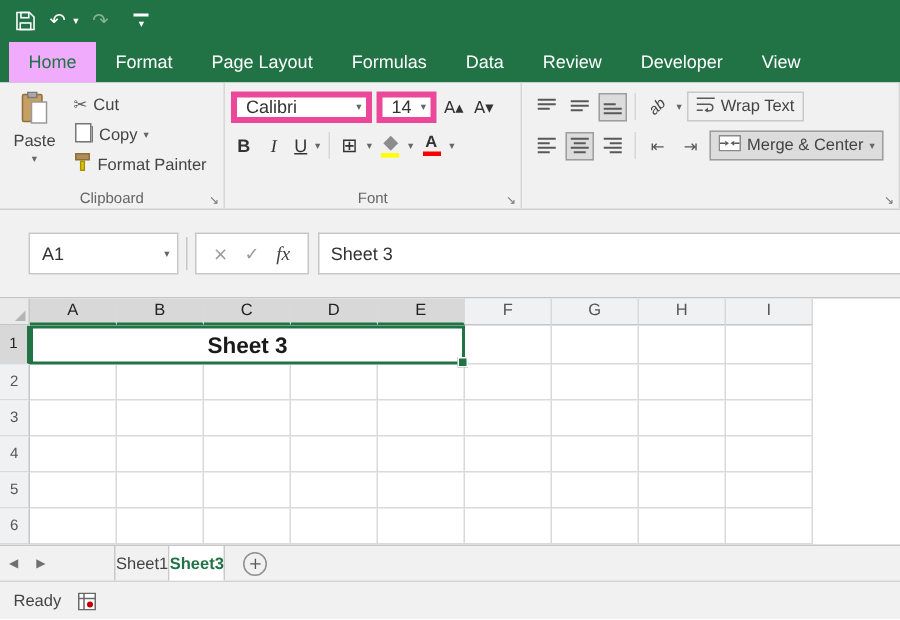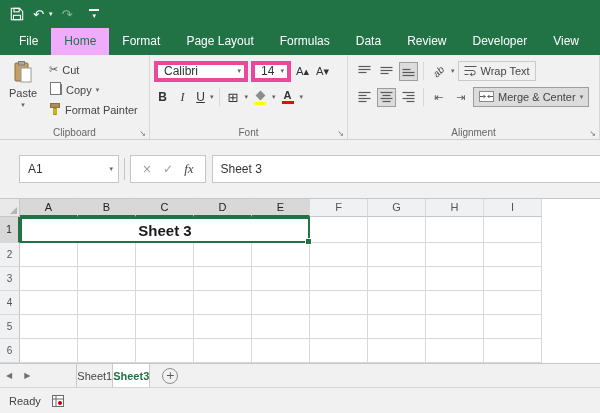--- a/index.html
+++ b/index.html
@@ -112,21 +112,20 @@
     <span class="qat-btn glyph">↶</span>
     <span class="qat-arrow glyph">▾</span>
     <span class="qat-btn glyph dim">↷</span>
     <span class="qat-custom">
       <span class="qat-bar"></span>
       <span class="qat-arrow glyph">▾</span>
     </span>
   </div>
 
   <div class="tabrow">
-      <div class="rtab file">File</div>
       <div class="rtab active">Home</div>
       <div class="rtab">Format</div>
       <div class="rtab">Page Layout</div>
       <div class="rtab">Formulas</div>
       <div class="rtab">Data</div>
       <div class="rtab">Review</div>
       <div class="rtab">Developer</div>
       <div class="rtab">View</div>
     </div>
 
@@ -295,21 +294,20 @@
                 <line x1="1" y1="5.5" x2="4.5" y2="5.5" stroke="#595959"></line>
                 <line x1="10.5" y1="5.5" x2="14" y2="5.5" stroke="#595959"></line>
                 <path d="M4.5 3.8 L7 5.5 L4.5 7.2 Z" fill="#595959"></path>
                 <path d="M10.5 3.8 L8 5.5 L10.5 7.2 Z" fill="#595959"></path>
               </svg>
           </span>
           <span>Merge &amp; Center</span>
           <span class="mini-arrow glyph">▾</span>
         </div>
       </div>
-      <div class="rgroup-label">Alignment</div>
       <span class="launcher glyph">↘</span>
     </div>
   </div>
 
   <div class="fbar">
     <div class="namebox">
       <span>A1</span>
       <span class="nb-arrow glyph">▾</span>
     </div>
     <div class="fb-sep"></div>

